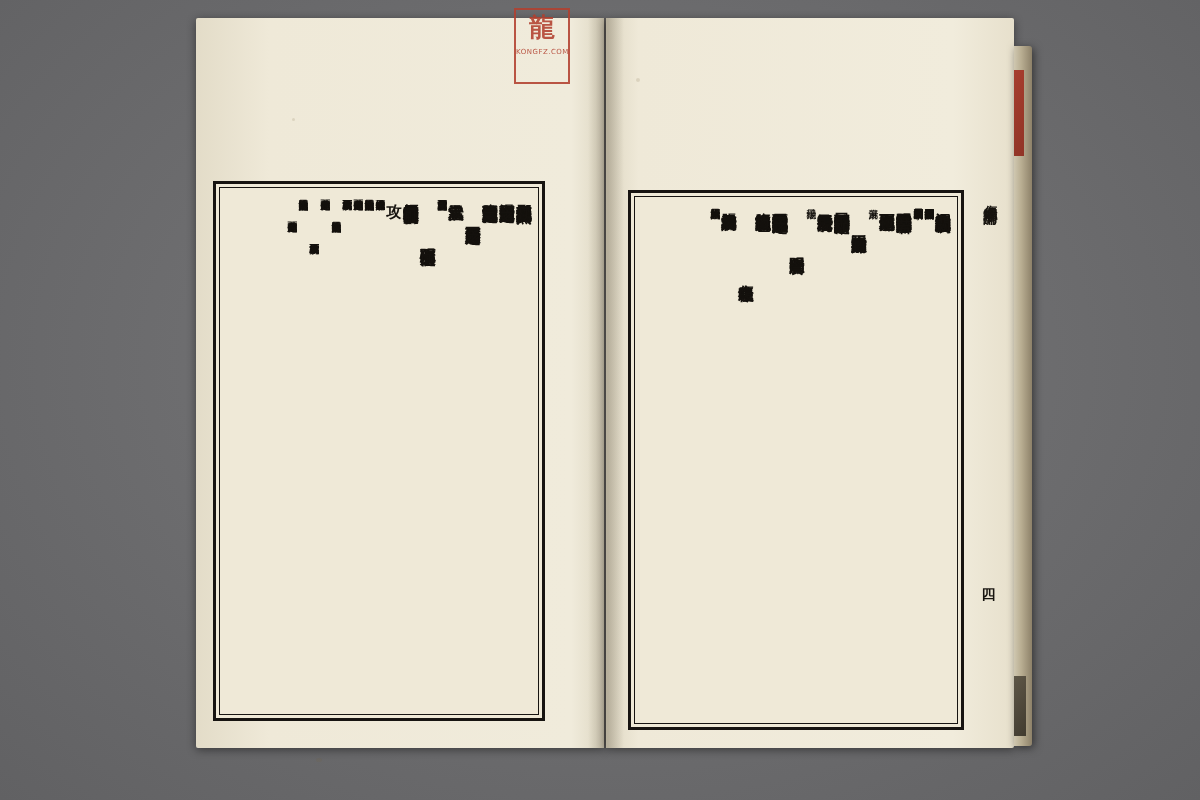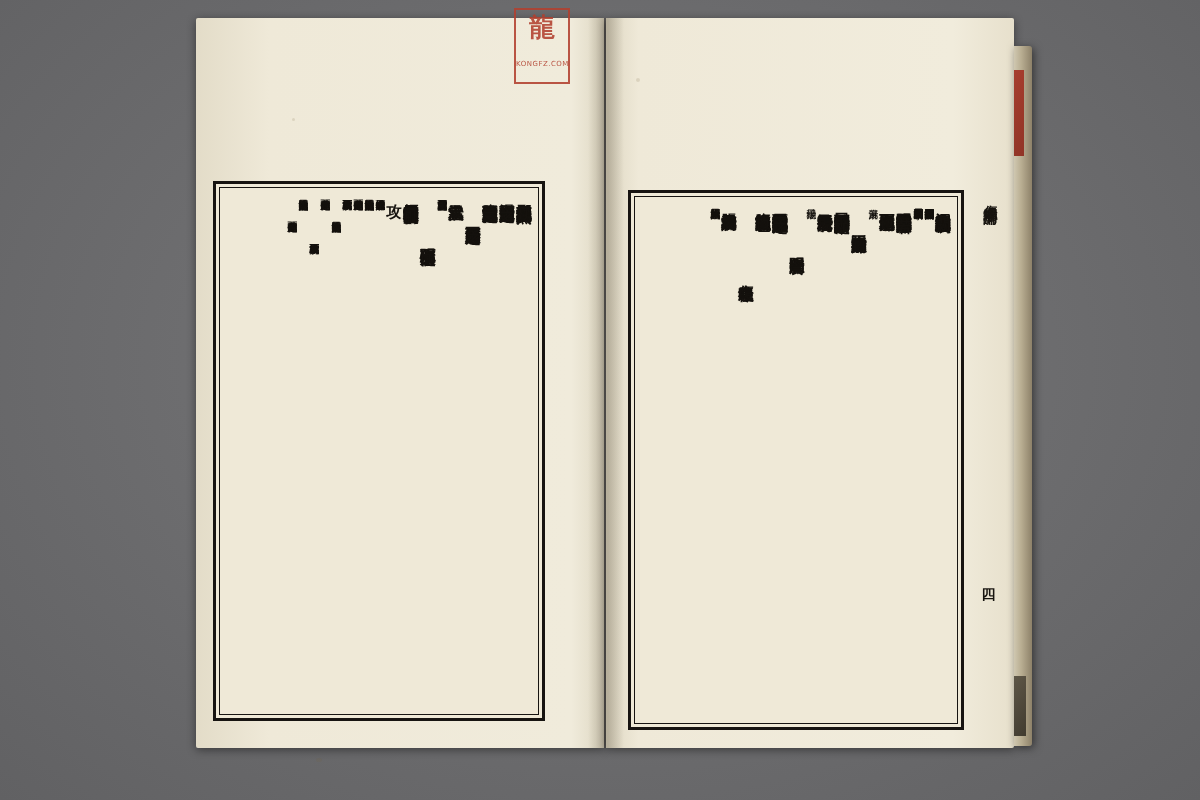--- a/index.html
+++ b/index.html
@@ -106,21 +106,21 @@
     letter-spacing: 0;
     padding-top: 4px;
     box-sizing: border-box;
     opacity: .88;
   }
   .seal .seal-chars { display:block; font-weight:700; }
   .seal .seal-url {
     display: block;
     font-size: 7px;
     letter-spacing: .5px;
-    margin-top: 20px;
+    margin-top: 8px;
     font-family: "DejaVu Sans", sans-serif;
   }
 
   
   .frame {
     position: absolute;
     border: 3px solid #171411;
     background: #efe9d7;
     box-sizing: border-box;
   }

